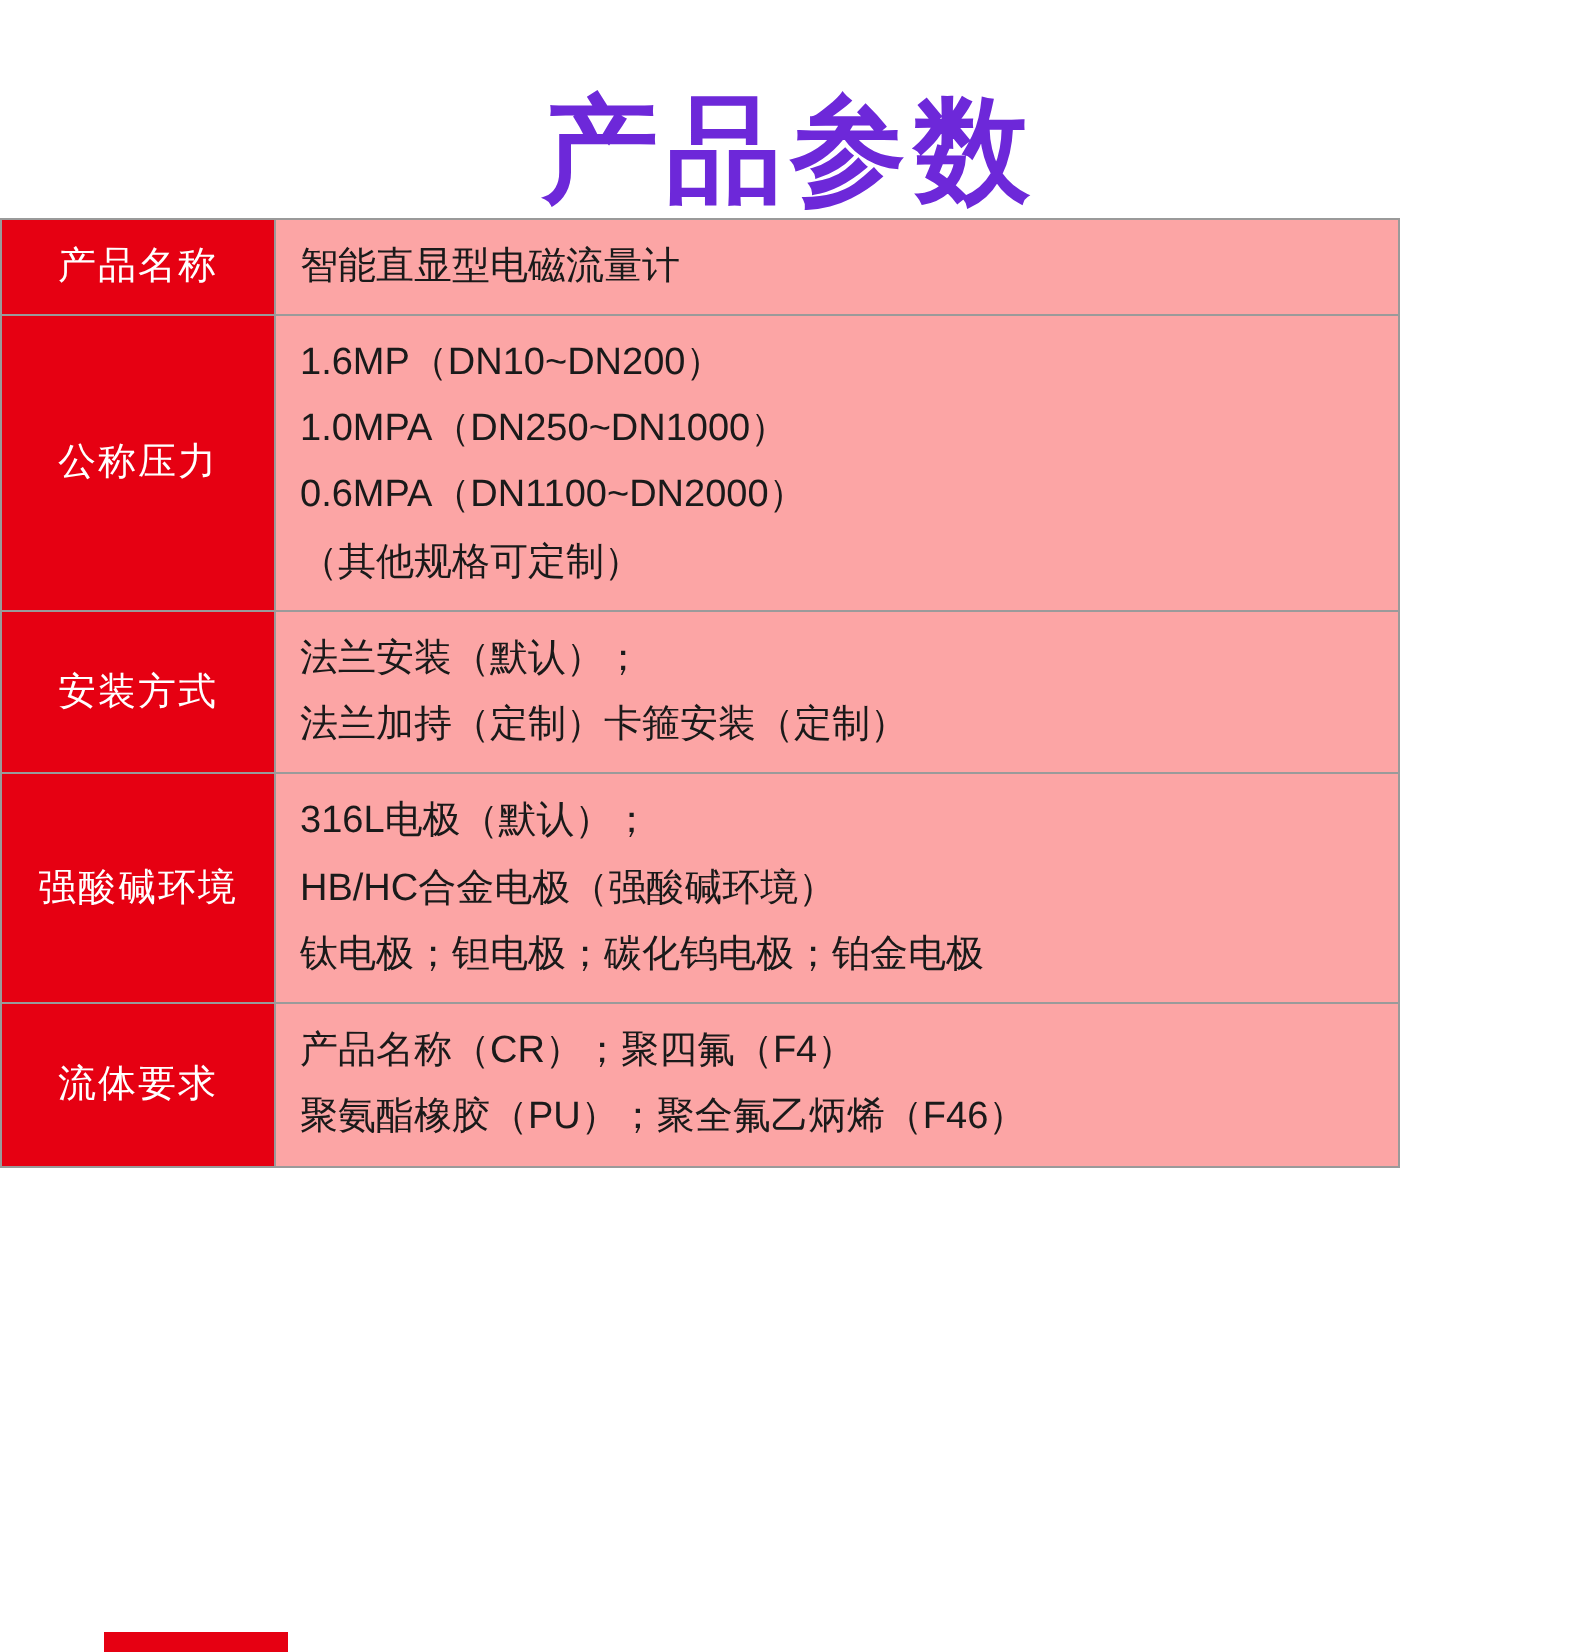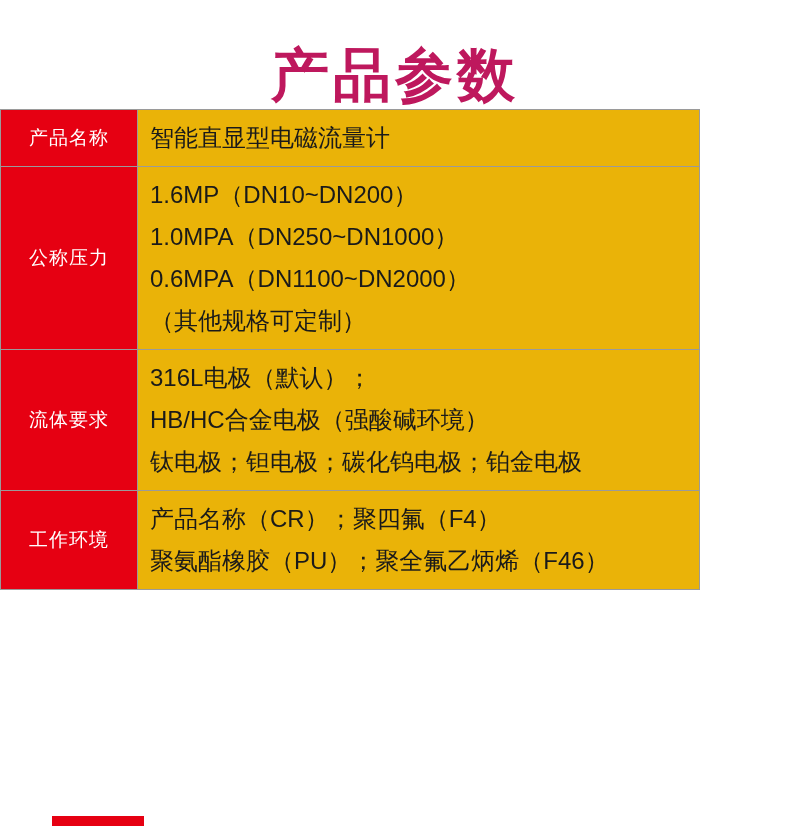--- a/index.html
+++ b/index.html
@@ -19,21 +19,21 @@
     width: 790px;
     height: 826px;
     position: relative;
     background: #ffffff;
   }
   .title {
     text-align: center;
     font-size: 58px;
     font-weight: bold;
     letter-spacing: 4px;
-    color: #be185d;
+    color: #6d28d9;
     padding-top: 42px;
     line-height: 1.15;
     font-family: "DejaVu Sans", "Liberation Sans", sans-serif;
   }
   table.spec {
     width: 700px;
     border-collapse: collapse;
     table-layout: fixed;
   }
   table.spec td {
@@ -45,23 +45,23 @@
     width: 128px;
     background: #e60012;
     color: #ffffff;
     font-size: 19px;
     text-align: center;
     padding: 8px 4px;
     letter-spacing: 1px;
     font-weight: normal;
   }
   td.value {
-    background: #eab308;
+    background: #fca5a5;
     color: #1a1a1a;
-    font-size: 24px;
+    font-size: 19px;
     padding: 7px 12px;
     line-height: 1.75;
   }
   td.value .line {
     display: block;
     white-space: nowrap;
   }
   .bottom-mark {
     position: absolute;
     left: 52px;
@@ -92,32 +92,39 @@
       <tr>
         <td class="label">公称压力</td>
         <td class="value">
           <span class="line">1.6MP（DN10~DN200）</span>
           <span class="line">1.0MPA（DN250~DN1000）</span>
           <span class="line">0.6MPA（DN1100~DN2000）</span>
           <span class="line">（其他规格可定制）</span>
         </td>
       </tr>
 
+      <tr>
+        <td class="label">安装方式</td>
+        <td class="value">
+          <span class="line">法兰安装（默认）；</span>
+          <span class="line">法兰加持（定制）卡箍安装（定制）</span>
+        </td>
+      </tr>
 
       <tr>
-        <td class="label">流体要求</td>
+        <td class="label">强酸碱环境</td>
         <td class="value">
           <span class="line">316L电极（默认）；</span>
           <span class="line">HB/HC合金电极（强酸碱环境）</span>
           <span class="line">钛电极；钽电极；碳化钨电极；铂金电极</span>
         </td>
       </tr>
 
       <tr>
-        <td class="label">工作环境</td>
+        <td class="label">流体要求</td>
         <td class="value">
           <span class="line">产品名称（CR）；聚四氟（F4）</span>
           <span class="line">聚氨酯橡胶（PU）；聚全氟乙炳烯（F46）</span>
         </td>
       </tr>
 
 
 
 
     </tbody>

